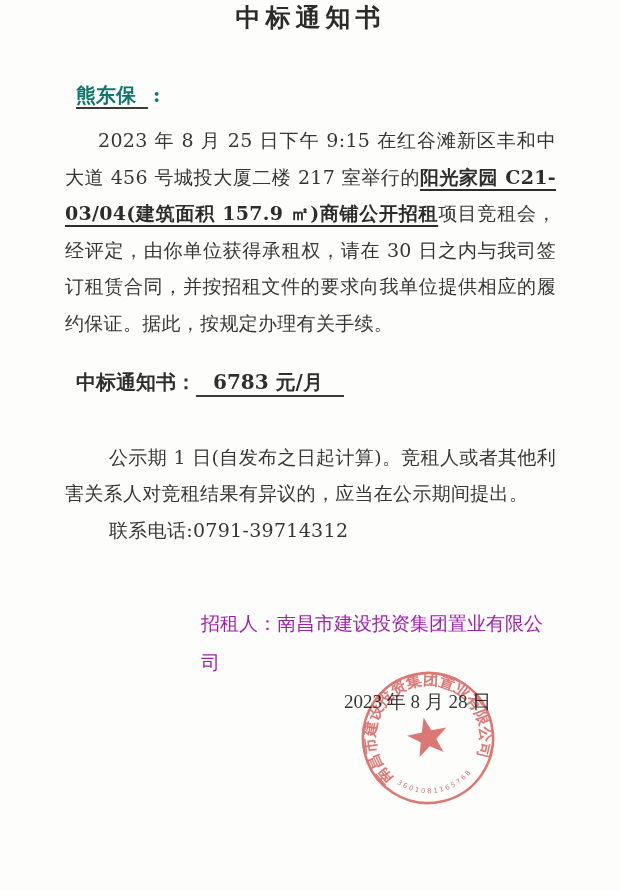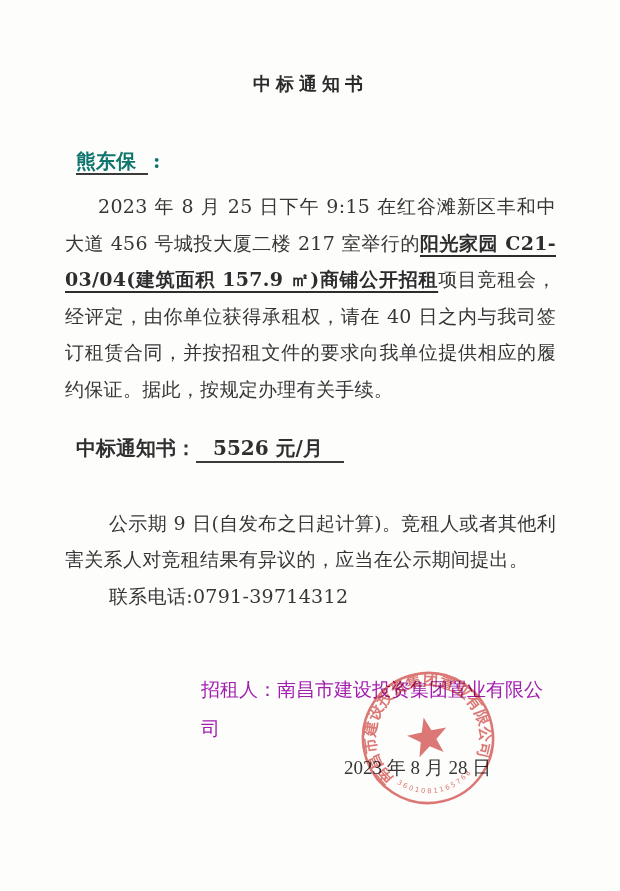--- a/index.html
+++ b/index.html
@@ -10,23 +10,22 @@
     background:#fdfdfc;
     overflow:hidden;
     color:#343434;
     font-family:"DejaVu Serif","Liberation Serif",serif;
   }
   .content{
     position:absolute;
     left:65px;right:64px;top:0;
   }
   .doc-title{
-    margin-top:66px;
     text-align:center;
-    font-size:18px;
+    font-size:25px;
     font-weight:bold;
     letter-spacing:5px;
     color:#2c2b2b;
     line-height:36px;
   }
   .recipient-line{
     margin-top:46px;
     padding-left:11px;
     font-size:20px;
     font-weight:bold;
@@ -104,28 +103,28 @@
 <div class="page">
   <div class="content">
 
     <div class="doc-title">中标通知书</div>
 
     <div class="recipient-line">
       <span class="recipient-name">熊东保</span><span class="recipient-colon">:</span>
     </div>
 
     <div class="para p1">
-      <span>2023 年 8 月 25 日下午 9:15 在红谷滩新区丰和中大道 456 号城投大厦二楼 217 室举行的</span><span class="em">阳光家园 C21-03/04(建筑面积 157.9 ㎡)商铺公开招租</span><span>项目竞租会，经评定，由你单位获得承租权，请在 40 日之内与我司签订租赁合同，并按招租文件的要求向我单位提供相应的履约保证。据此，按规定办理有关手续。</span>
+      <span>2023 年 8 月 25 日下午 9:15 在红谷滩新区丰和中大道 456 号城投大厦二楼 217 室举行的</span><span class="em">阳光家园 C21-03/04(建筑面积 157.9 ㎡)商铺公开招租</span><span>项目竞租会，经评定，由你单位获得承租权，请在 30 日之内与我司签订租赁合同，并按招租文件的要求向我单位提供相应的履约保证。据此，按规定办理有关手续。</span>
     </div>
 
     <div class="result-line">
-      <span>中标通知书：</span><span class="result-value"> 5526 元/月 </span>
+      <span>中标通知书：</span><span class="result-value"> 6783 元/月 </span>
     </div>
 
-    <div class="para p2">公示期 9 日(自发布之日起计算)。竞租人或者其他利害关系人对竞租结果有异议的，应当在公示期间提出。</div>
+    <div class="para p2">公示期 1 日(自发布之日起计算)。竞租人或者其他利害关系人对竞租结果有异议的，应当在公示期间提出。</div>
 
     <div class="plain-line">联系电话:0791-39714312</div>
 
     <div class="signature-block">
       <div class="sig-lessor">招租人：南昌市建设投资集团置业有限公司</div>
       <div class="sig-date">2023 年 8 月 28 日</div>
     </div>
 
   </div>
 

